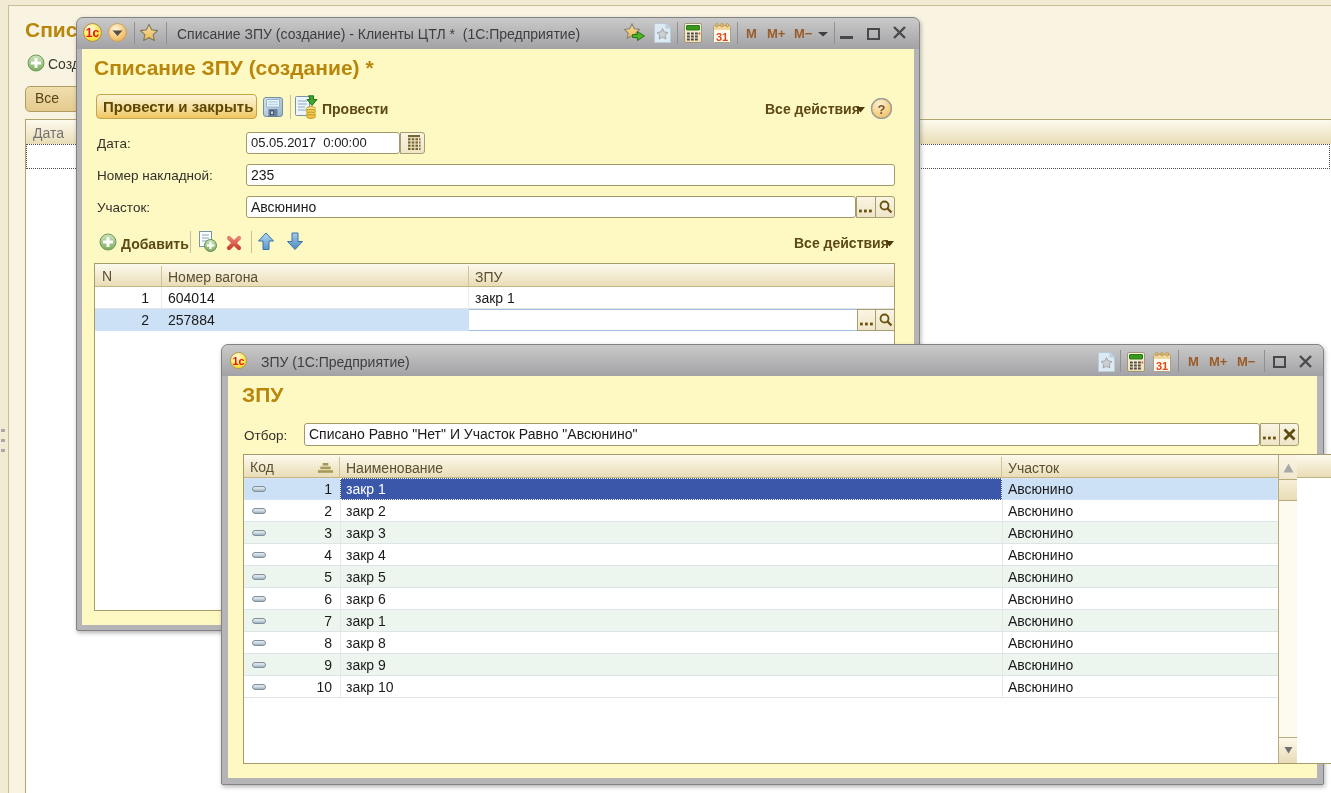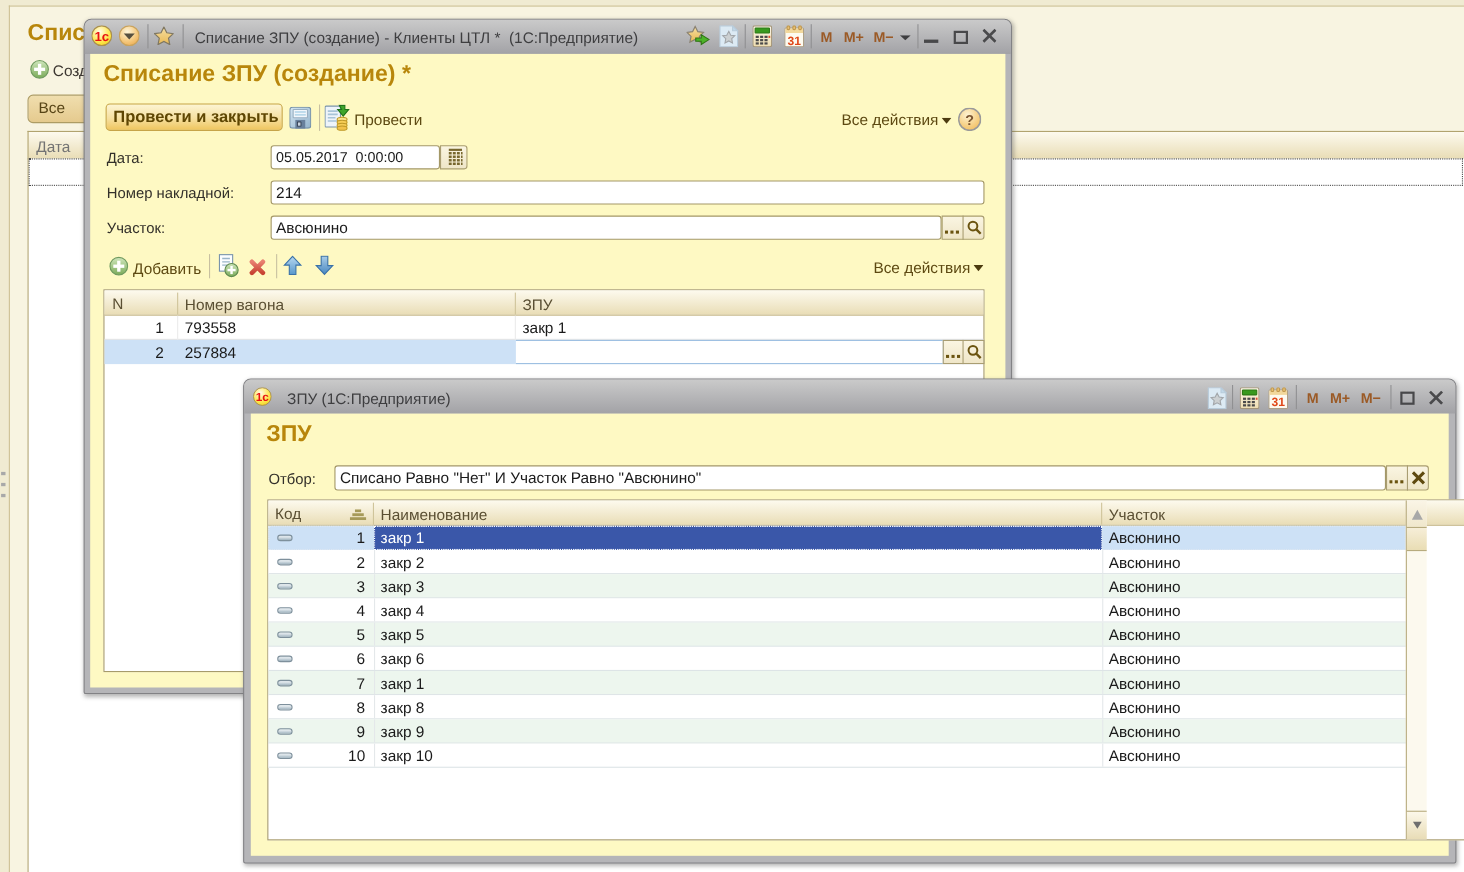--- a/index.html
+++ b/index.html
@@ -5,21 +5,21 @@
 html,body{margin:0;padding:0;}
 body{font-family:"Liberation Sans",sans-serif;}
 #page{position:relative;width:1331px;height:793px;background:#f0ebd2;overflow:hidden;}
 .abs{position:absolute;}
 .lbl{font-size:13.5px;color:#33302a;}
 .inp{position:absolute;background:#fff;border:1px solid #a49868;border-radius:3px;font-size:14px;color:#1a1a1a;line-height:20px;padding:0 0 0 4px;box-sizing:border-box;}
 .btnbox{position:absolute;background:linear-gradient(#faf5e2,#efe6c8);border:1px solid #a99d72;box-sizing:border-box;}
 .sep{position:absolute;width:1px;background:#b9b9b9;}
 .titletxt{font-size:14px;color:#3e3e40;}
 .gold{color:#b8860b;font-weight:bold;}
-.tbtxt{font-size:14px;color:#5d4912;}
+.tbtxt{font-size:14px;color:#5d4912;font-weight:bold;}
 .mtxt{font-size:13px;font-weight:bold;color:#9b5a26;}
 .win{position:absolute;background:#b5b5b8;border:1px solid #828285;box-shadow:1px 2px 4px rgba(90,90,90,.45);}
 .tbar{position:absolute;left:0;top:0;right:0;height:31px;background:linear-gradient(#cacaca,#a2a2a6);border-radius:6px 6px 0 0;}
 .wincontent{position:absolute;background:#fef9c3;}
 .th{background:linear-gradient(#fdfaee,#e9ddb6);}
 </style>
 </head>
 <body>
 <div id="page">
 
@@ -218,21 +218,21 @@
             <rect x="4.7" y="9.6" width="2.6" height="2.2"></rect>
             <rect x="8.4" y="9.6" width="2.6" height="2.2"></rect>
             <rect x="12.1" y="9.6" width="1.4" height="2.2"></rect>
             <rect x="1" y="12.8" width="2.6" height="2.2"></rect>
             <rect x="4.7" y="12.8" width="2.6" height="2.2"></rect>
             <rect x="8.4" y="12.8" width="2.6" height="2.2"></rect>
             <rect x="12.1" y="12.8" width="1.4" height="2.2"></rect>
           </g>
         </svg>
     <div class="abs lbl" style="left:15px;top:119px;">Номер накладной:</div>
-    <div class="inp" style="left:164px;top:115px;width:649px;height:22px;">214</div>
+    <div class="inp" style="left:164px;top:115px;width:649px;height:22px;">235</div>
     <div class="abs lbl" style="left:15px;top:151px;">Участок:</div>
     <div class="inp" style="left:164px;top:147px;width:610px;height:22px;">Авсюнино</div>
     <div class="btnbox" style="left:774px;top:147px;width:39px;height:22px;border-radius:0 3px 3px 0;"></div>
     <div class="abs" style="left:793px;top:147px;width:1px;height:22px;background:#a99d72;"></div>
     <svg class="abs" style="left:777px;top:160px" width="14" height="4" viewBox="0 0 14 4">
           <g fill="#6b5410">
             <rect x="0" y="0.6" width="2.8" height="2.8"></rect>
             <rect x="5" y="0.6" width="2.8" height="2.8"></rect>
             <rect x="10" y="0.6" width="2.8" height="2.8"></rect>
           </g>
@@ -296,21 +296,21 @@
     <div class="abs" style="left:12px;top:214px;width:801px;height:348px;background:#fff;border:1px solid #a79b6b;box-sizing:border-box;">
       <div class="abs th" style="left:0;top:0;width:100%;height:23px;border-bottom:1px solid #c3b483;box-sizing:border-box;">
         <div class="abs" style="left:7px;top:4px;font-size:14px;color:#5a4f33;">N</div>
         <div class="abs" style="left:73px;top:5px;font-size:14px;color:#5a4f33;">Номер вагона</div>
         <div class="abs" style="left:380px;top:5px;font-size:14px;color:#5a4f33;">ЗПУ</div>
         <div class="abs" style="left:66px;top:2px;width:1px;height:20px;background:#cfc49a;"></div>
         <div class="abs" style="left:373px;top:2px;width:1px;height:20px;background:#cfc49a;"></div>
       </div>
       <div class="abs" style="left:0;top:23px;width:100%;height:22px;border-bottom:1px solid #e4e4e4;box-sizing:border-box;">
         <div class="abs" style="right:745px;top:3px;font-size:14px;color:#1a1a1a;">1</div>
-        <div class="abs" style="left:73px;top:3px;font-size:14px;color:#1a1a1a;">793558</div>
+        <div class="abs" style="left:73px;top:3px;font-size:14px;color:#1a1a1a;">604014</div>
         <div class="abs" style="left:380px;top:3px;font-size:14px;color:#1a1a1a;">закр 1</div>
         <div class="abs" style="left:66px;top:0;width:1px;height:22px;background:#ececec;"></div>
         <div class="abs" style="left:373px;top:0;width:1px;height:22px;background:#ececec;"></div>
       </div>
       <div class="abs" style="left:0;top:45px;width:100%;height:22px;background:#cde1f6;">
         <div class="abs" style="right:745px;top:3px;font-size:14px;color:#1a1a1a;">2</div>
         <div class="abs" style="left:73px;top:3px;font-size:14px;color:#1a1a1a;">257884</div>
         <div class="abs" style="left:374px;top:0px;width:388px;height:22px;background:#fff;border-top:1px solid #9ec0e2;border-bottom:1px solid #9ec0e2;box-sizing:border-box;"></div>
         <div class="btnbox" style="left:762px;top:0px;width:38px;height:22px;"></div>
         <div class="abs" style="left:780px;top:0px;width:1px;height:22px;background:#a99d72;"></div>

